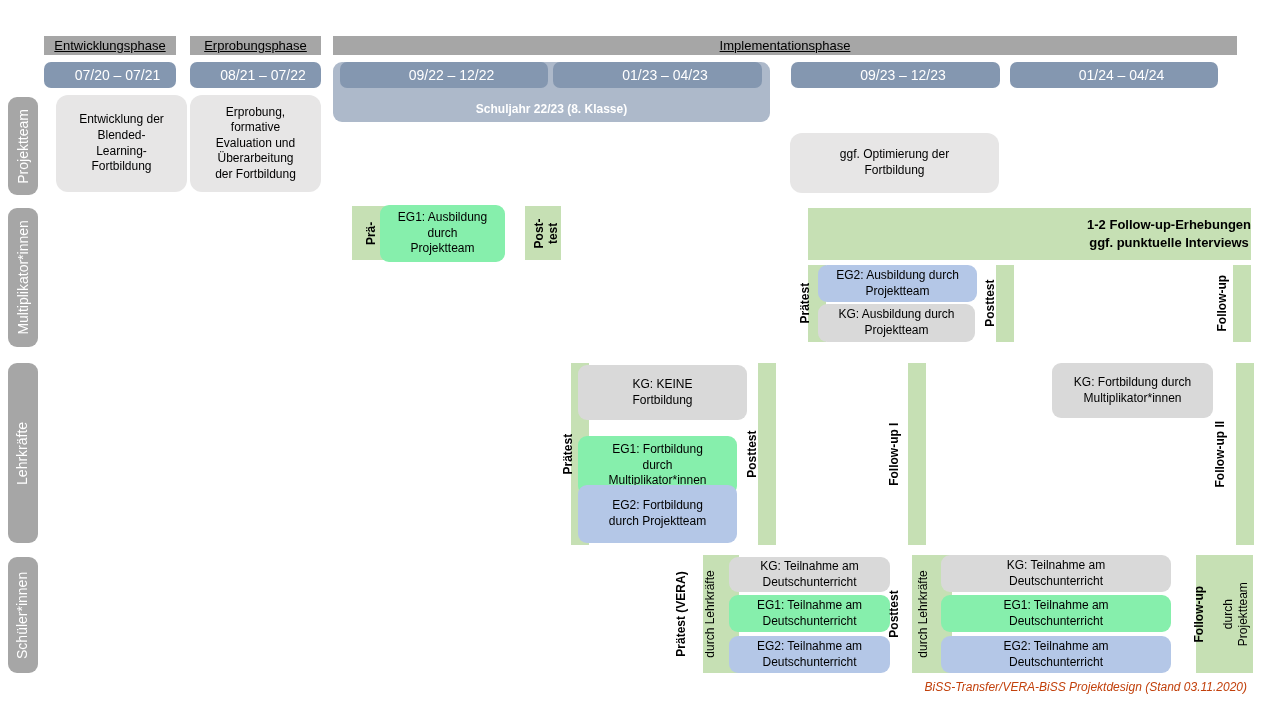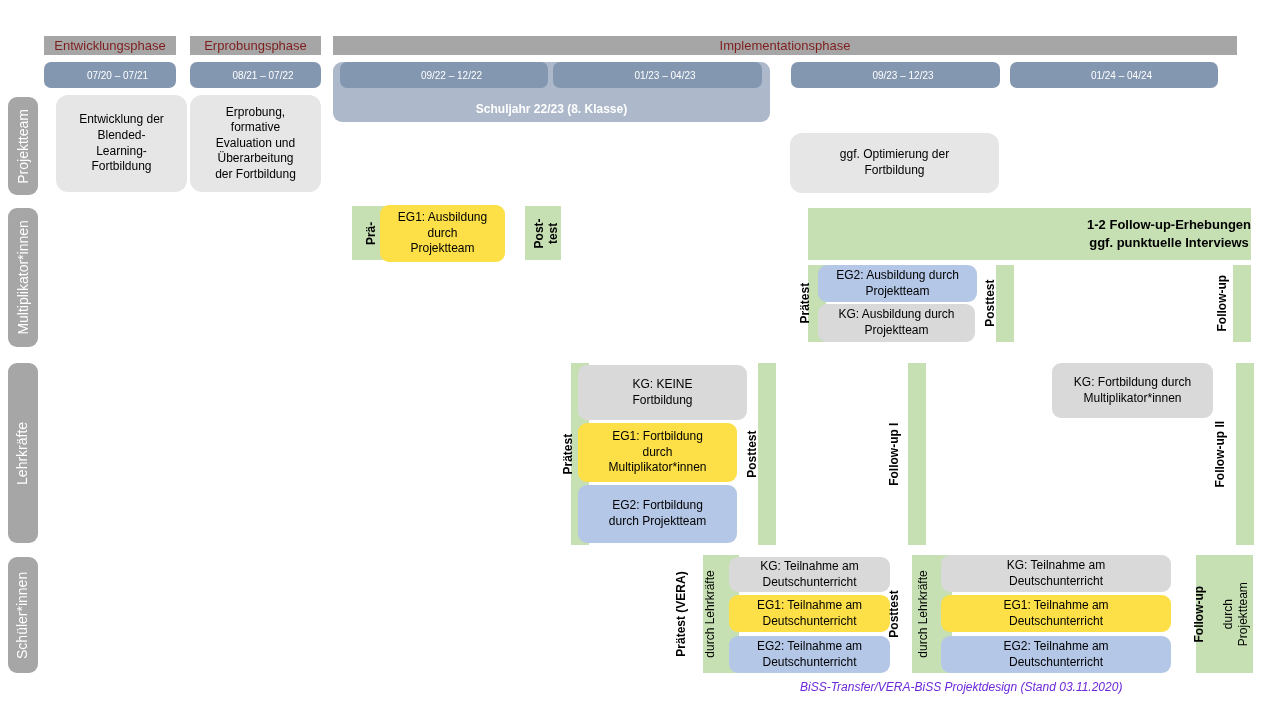--- a/index.html
+++ b/index.html
@@ -1,49 +1,49 @@
 <!DOCTYPE html>
 <html><head>
 <meta charset="utf-8">
 <style>
   * { margin:0; padding:0; box-sizing:border-box; }
   html,body { background:#ffffff; }
   body { font-family:"Liberation Sans", sans-serif; }
   #canvas { position:relative; width:1280px; height:720px; background:#ffffff; overflow:hidden; }
 
-  .phasebar { position:absolute; background:#a6a6a6; color:#7f1d1d; font-size:13px;
-              display:flex; align-items:center; justify-content:center; }
-  .datebar  { position:absolute; background:#8497b0; color:#fff; font-size:10px; border-radius:7px;
+  .phasebar { position:absolute; background:#a6a6a6; color:#000000; font-size:13px;
+              display:flex; align-items:center; justify-content:center;text-decoration:underline; }
+  .datebar  { position:absolute; background:#8497b0; color:#fff; font-size:14px; border-radius:7px;
               display:flex; align-items:center; justify-content:center;padding-left:15px; }
   .year     { position:absolute; background:#adb9ca; border-radius:9px; }
   .yearlbl  { position:absolute; left:0; right:0; bottom:6px; text-align:center;
               color:#fff; font-weight:700; font-size:12px; }
   .side     { position:absolute; background:#a6a6a6; border-radius:9px;
               display:flex; align-items:center; justify-content:center; overflow:visible; }
   .side .vtext { color:#fff; font-weight:400; font-size:14px; }
 
   .box      { position:absolute; display:flex; align-items:center; justify-content:center;
               text-align:center; font-size:12px; line-height:1.3; color:#000;
               white-space:pre-line; border-radius:9px; padding:2px 4px; }
   .big      { border-radius:12px; }
   .c-gray   { background:#e7e6e6; }
   .c-kg     { background:#d9d9d9; }
-  .c-eg1    { background:#fde047; }
+  .c-eg1    { background:#86efac; }
   .c-eg2    { background:#b4c7e7; }
 
   .green    { position:absolute; background:#c6e0b4; display:flex; align-items:center;
               justify-content:flex-end; text-align:center; overflow:visible;margin-left:16px; }
   .greenbar-text { font-weight:700; font-size:13px; line-height:1.4; white-space:pre-line; color:#000; }
 
   .vtext    { flex:none; width:max-content; transform:rotate(-90deg); white-space:pre-line;
               text-align:center; font-size:12px; font-weight:700; line-height:1.2; color:#000; }
   .vtext .ttl { display:block; font-weight:700; }
   .vtext .sub { display:block; font-weight:400; white-space:pre-line; }
 
-  .footer   { position:absolute; font-size:12px; font-style:italic; color:#6d28d9; text-align:left; }
+  .footer   { position:absolute; font-size:12px; font-style:italic; color:#c2410c; text-align:right; }
 </style>
 </head>
 <body>
 
 <div id="canvas">
 
   <div class="phasebar" style="left:44px;top:36px;width:132px;height:19px">Entwicklungsphase</div>
   <div class="phasebar" style="left:190px;top:36px;width:131px;height:19px">Erprobungsphase</div>
   <div class="phasebar" style="left:333px;top:36px;width:904px;height:19px">Implementationsphase</div>
 
@@ -110,21 +110,21 @@
   </div>
   <div class="green" style="left:1217px;top:265px;width:18px;height:77px">
     <span class="vtext">Follow-up</span>
   </div>
 
   <div class="green" style="left:555px;top:363px;width:18px;height:182px">
     <span class="vtext">Prätest</span>
   </div>
   <div class="box c-kg" style="left:578px;top:365px;width:169px;height:55px">KG: KEINE
 Fortbildung</div>
-  <div class="box c-eg1" style="left:578px;top:423px;width:159px;height:59px">EG1: Fortbildung
+  <div class="box c-eg1" style="left:578px;top:436px;width:159px;height:59px">EG1: Fortbildung
 durch
 Multiplikator*innen</div>
   <div class="box c-eg2" style="left:578px;top:485px;width:159px;height:58px">EG2: Fortbildung
 durch Projektteam</div>
   <div class="green" style="left:742px;top:363px;width:18px;height:182px">
     <span class="vtext">Posttest</span>
   </div>
   <div class="green" style="left:892px;top:363px;width:18px;height:182px">
     <span class="vtext">Follow-up I</span>
   </div>

